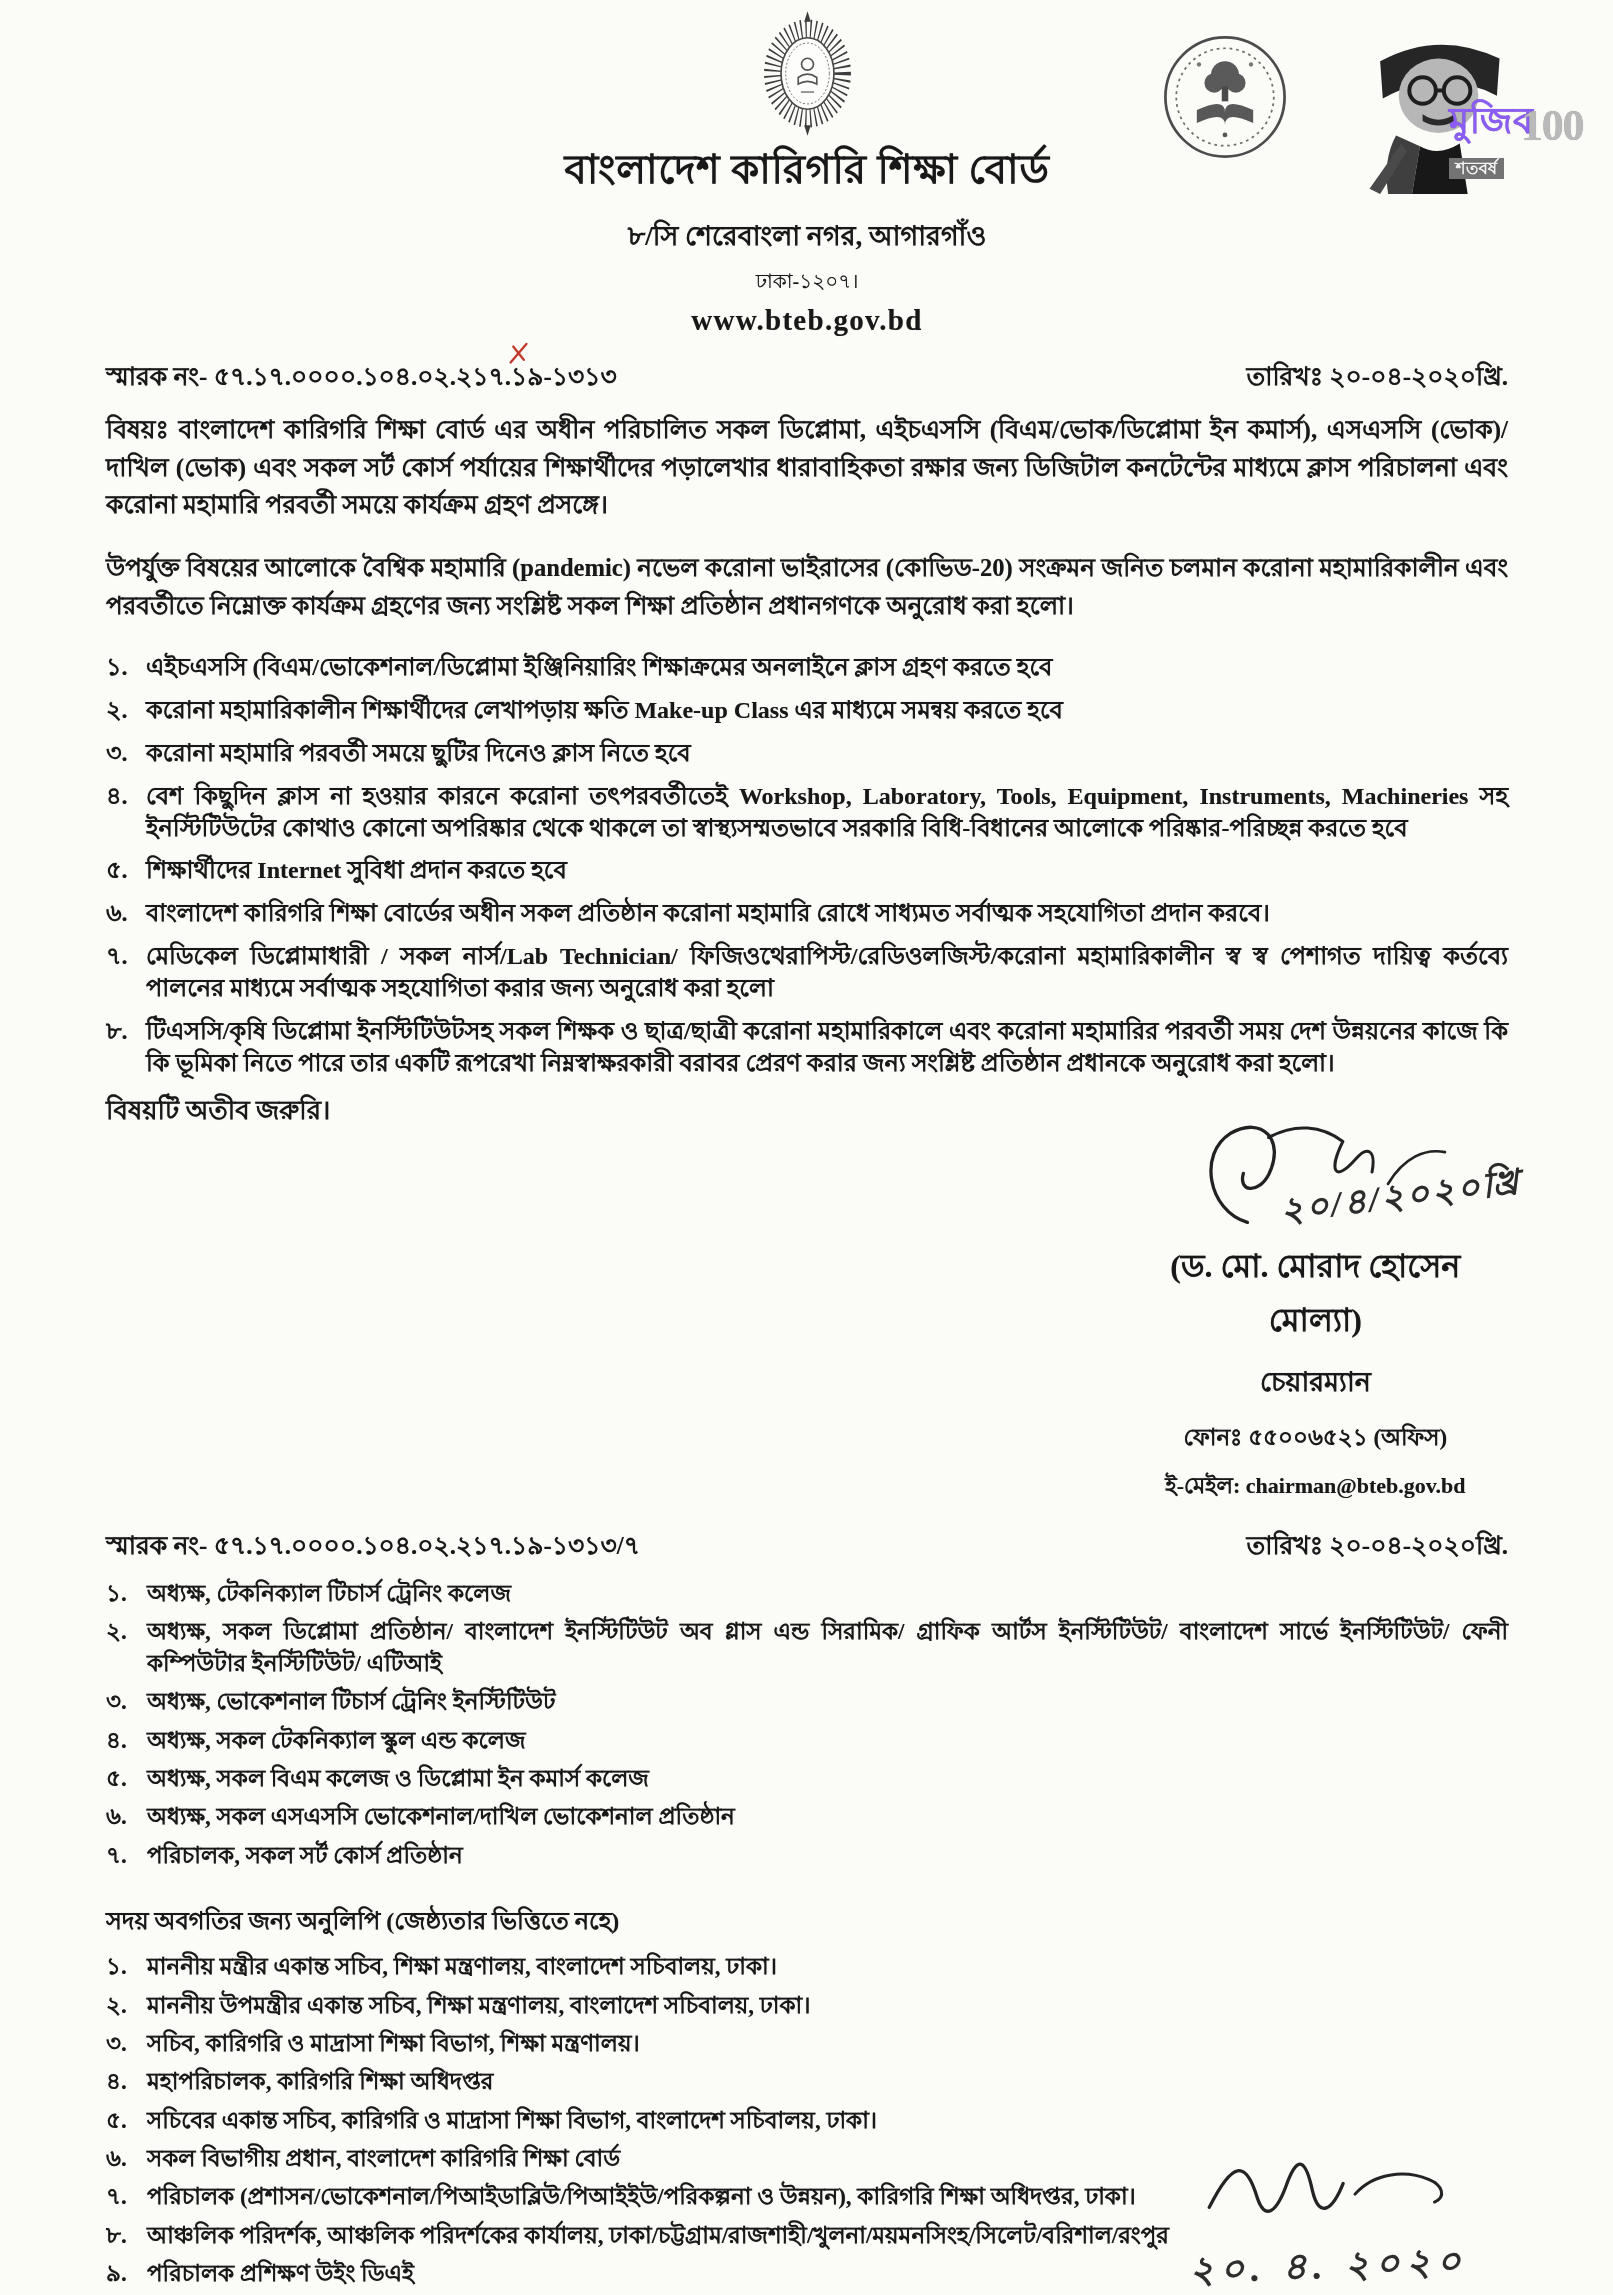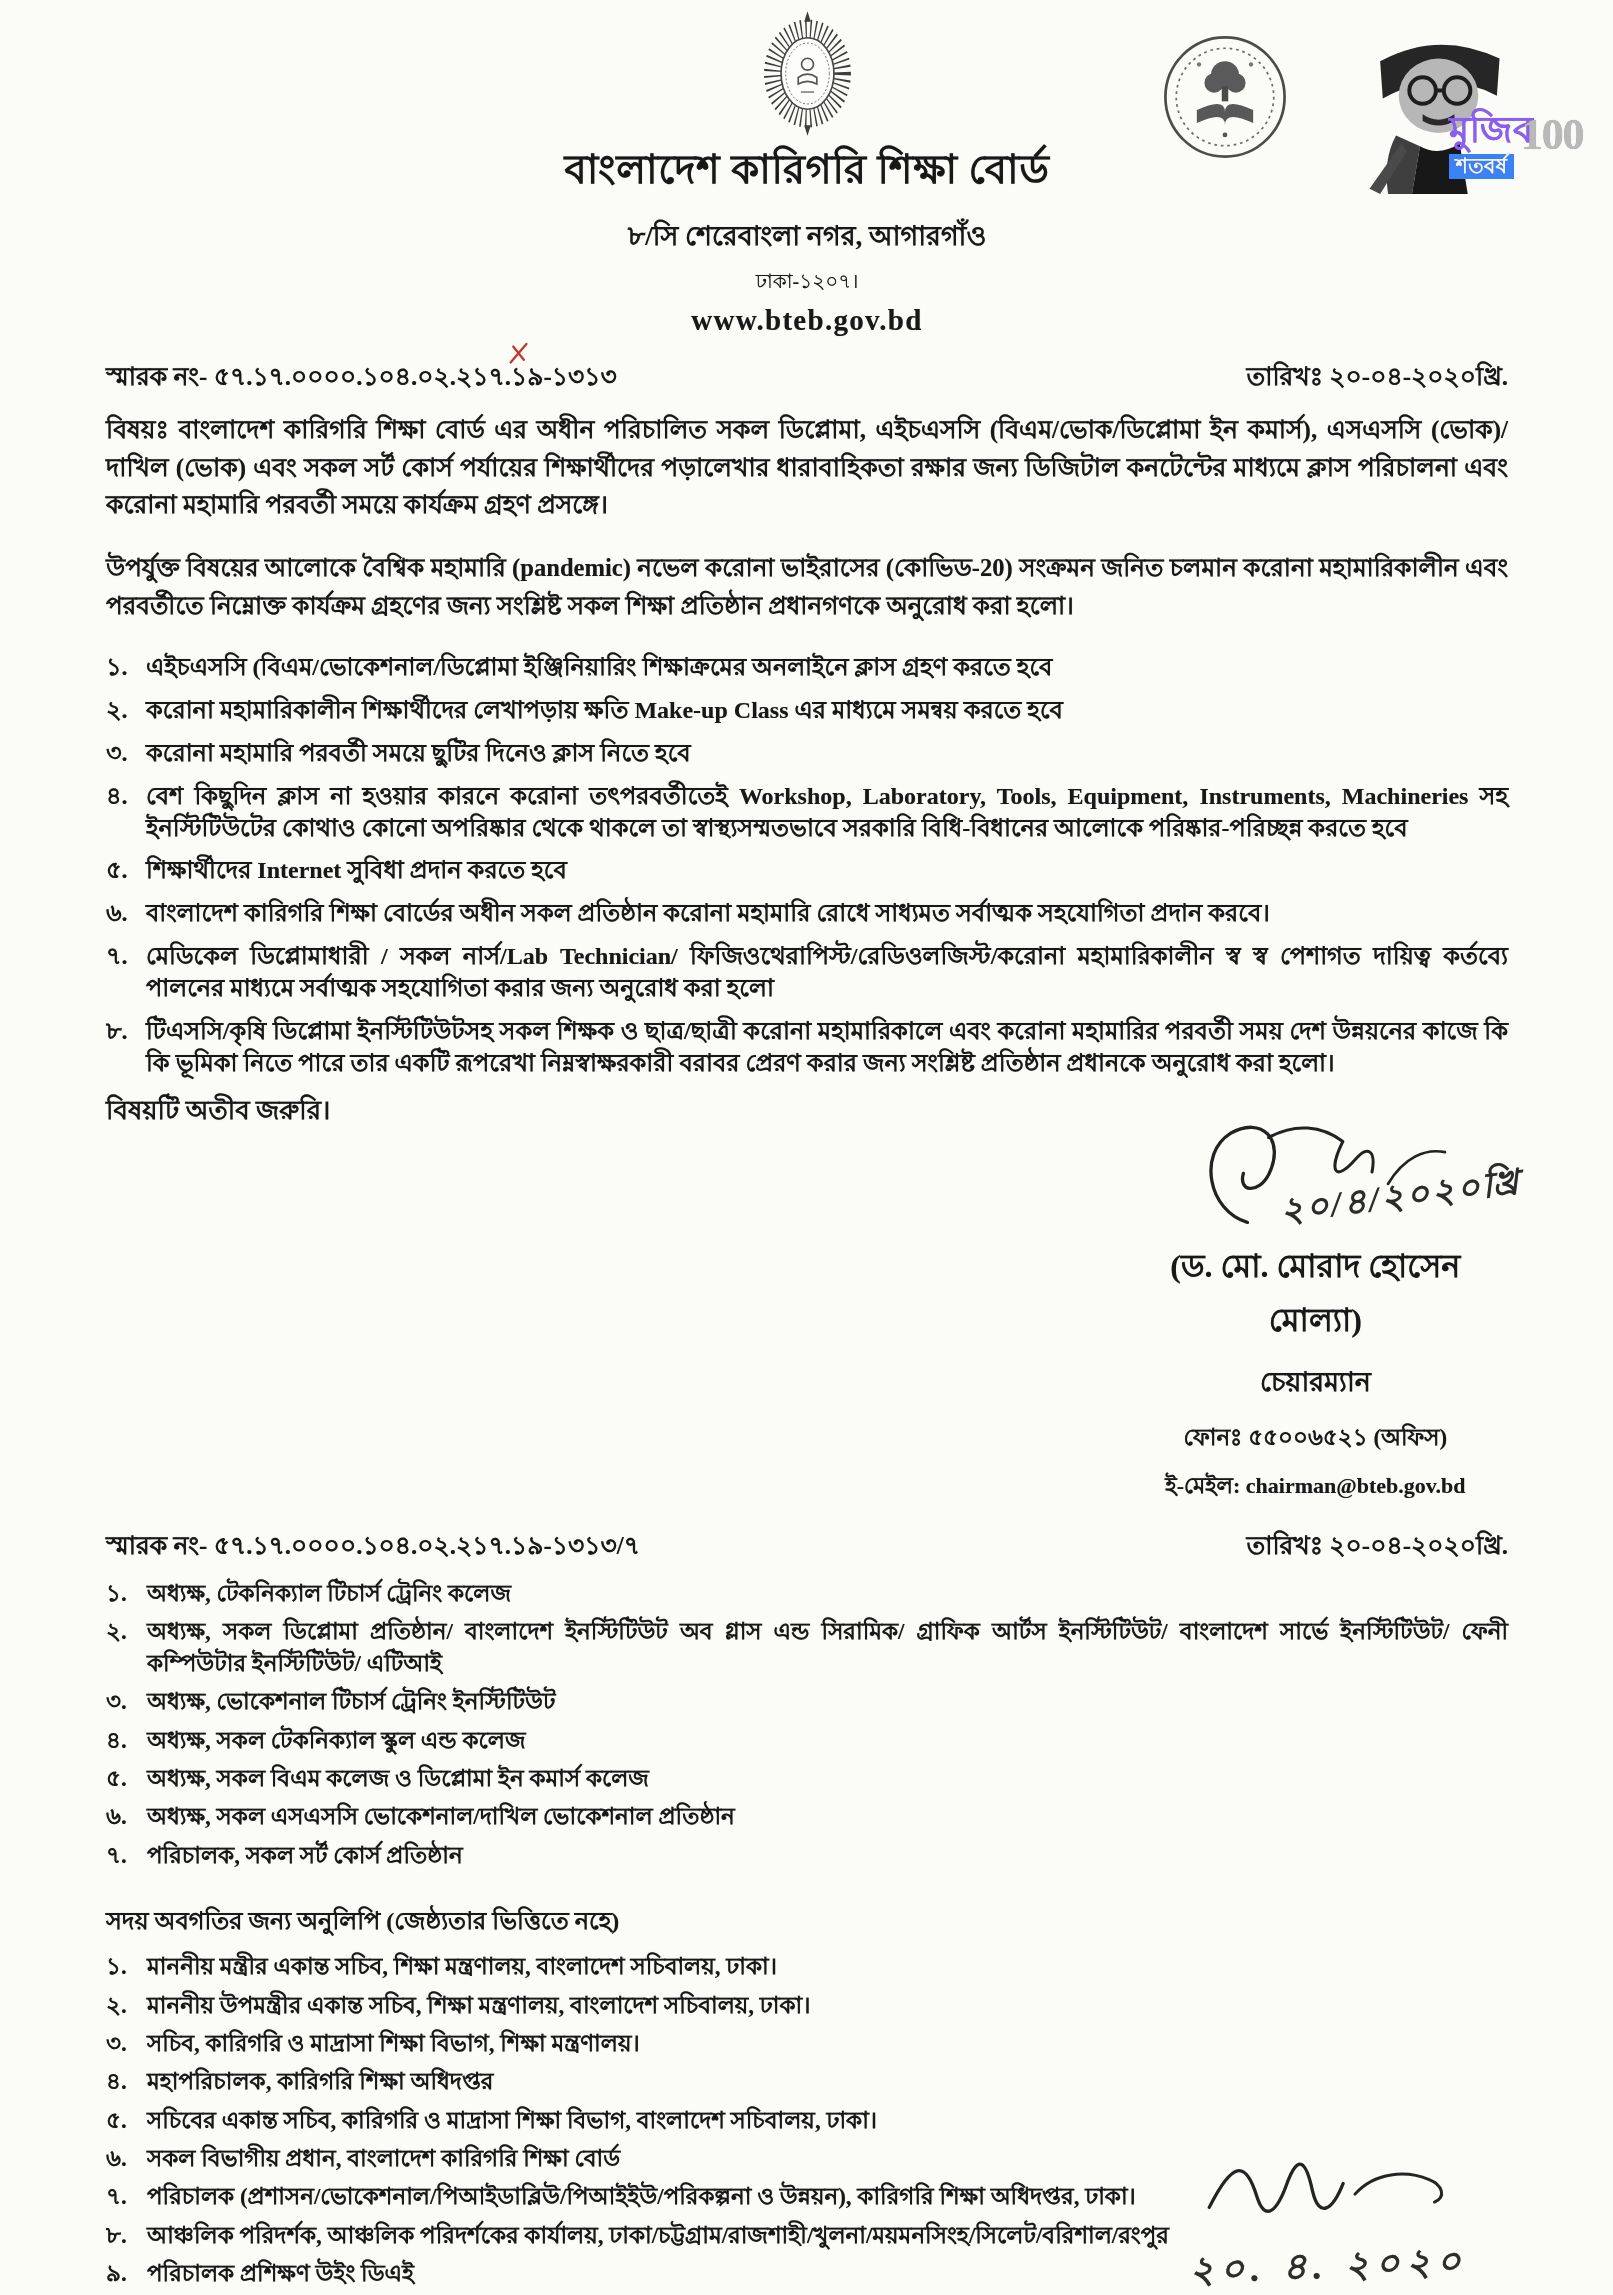--- a/index.html
+++ b/index.html
@@ -17,21 +17,21 @@
   .sun-seal{display:block;margin:0 auto;}
   .org-name{font-size:40px;font-weight:700;letter-spacing:0.7px;margin-top:2.7px;}
   .addr{font-size:27px;font-weight:600;margin-top:9.3px;}
   .addr2{font-size:20px;font-weight:400;margin-top:6.6px;}
   .web{font-size:29px;font-weight:700;margin-top:5.3px;letter-spacing:1.3px;}
 
   .side-logos{position:absolute;top:32px;right:52px;display:flex;gap:53px;align-items:flex-start;}
   .mujib-logo{position:relative;width:219px;height:166px;}
   .mujib-text{position:absolute;right:0;bottom:18.6px;width:113px;line-height:1.02;text-align:left;}
   .mujib-word{display:block;font-size:36px;font-weight:700;color:#8b5cf6;letter-spacing:0.7px;}
-  .mujib-chip{display:inline-block;background:#3b82f6;color:#f3f3f3;font-size:21px;font-weight:700;padding:2px 6.6px;margin-top:5px;}
+  .mujib-chip{display:inline-block;background:#737373;color:#f3f3f3;font-size:17px;font-weight:700;padding:2px 6.6px;margin-top:18px;}
   .mujib-num{position:absolute;left:72px;top:1px;font-size:44px;font-weight:800;color:#b9b9b9;letter-spacing:-1.3px;}
 
   
   .memo-row{display:flex;justify-content:space-between;align-items:flex-start;
     font-size:25px;font-weight:700;margin-top:20px;position:relative;gap:13px;}
   .red-pen-mark{position:absolute;left:398px;top:-17px;}
 
   .subject{font-size:25px;font-weight:700;line-height:1.5;margin-top:10.6px;text-align:justify;}
   .body-par{font-size:24.6px;font-weight:600;line-height:1.55;margin-top:25px;text-align:justify;}
 

